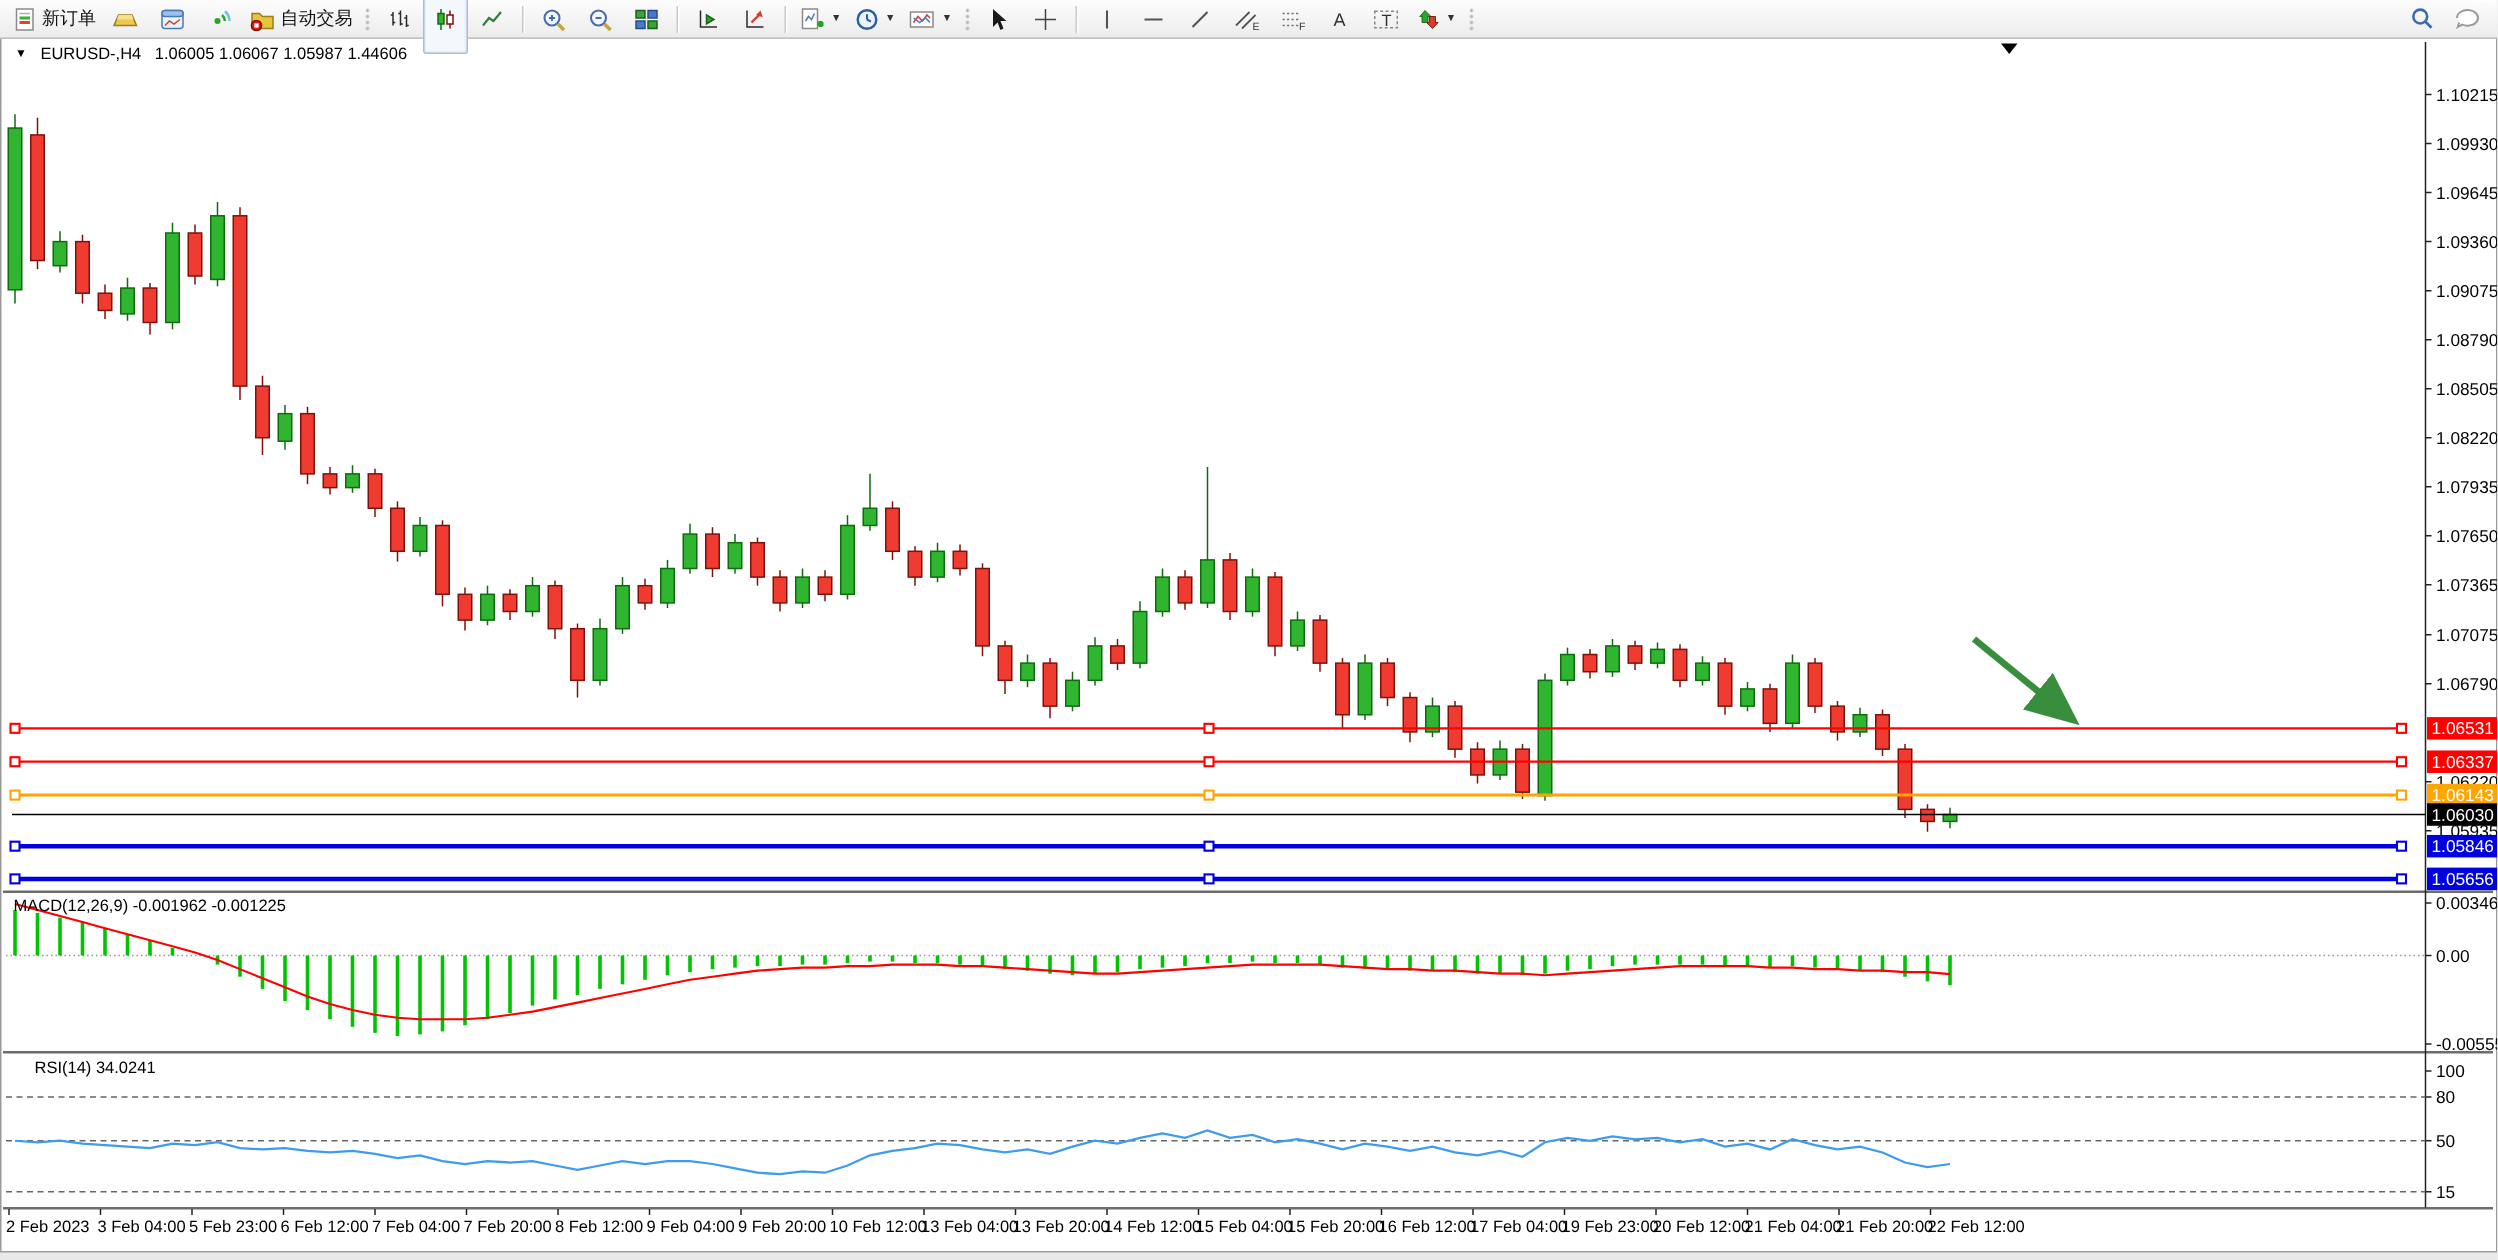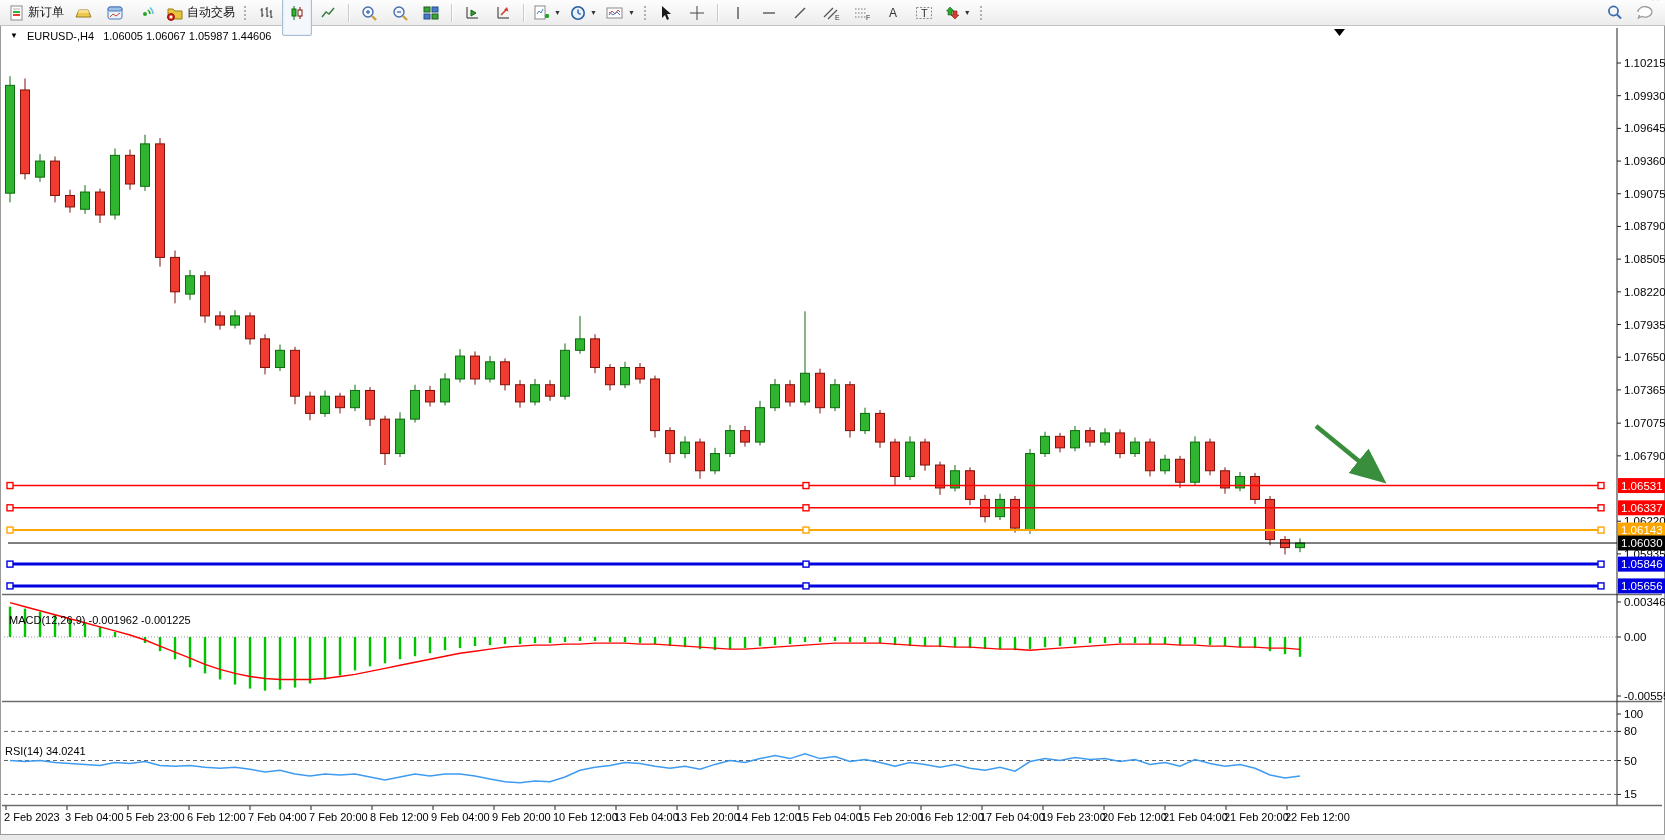--- a/index.html
+++ b/index.html
@@ -25,22 +25,22 @@
          align-items:center;justify-content:center;padding:0 2px;border:1px solid #fff;}
   
   .chart-window{position:absolute;left:0;top:25px;width:1663px;height:808px;
                 background:#fff;border:1px solid #9a9a9a;}
   svg.overlay{position:absolute;left:0;top:0;width:1665px;height:840px;}
   svg text{font-family:"Liberation Sans",sans-serif;}
   .ohlc{position:absolute;left:10px;top:30px;font-size:11px;color:#000;display:flex;gap:9px;
         z-index:4;background:transparent;}
   .ohlc .tri{font-size:8px;color:#000;padding-top:1px;}
   .pane-label{position:absolute;font-size:11px;color:#000;z-index:4;}
-  #macdLabel{left:9px;top:614px;}
-  #rsiLabel{left:5px;top:706px;margin-top:39px;}
+  #macdLabel{left:9px;top:598px;}
+  #rsiLabel{left:23px;top:706px;}
 </style>
 </head>
 <body>
 
 <div class="app">
 
   <div class="toolbar">
     <div class="tbtn">
       <svg width="16" height="16">
         <rect x="2" y="1" width="11" height="14" fill="#fff" stroke="#8a8a8a"></rect>

